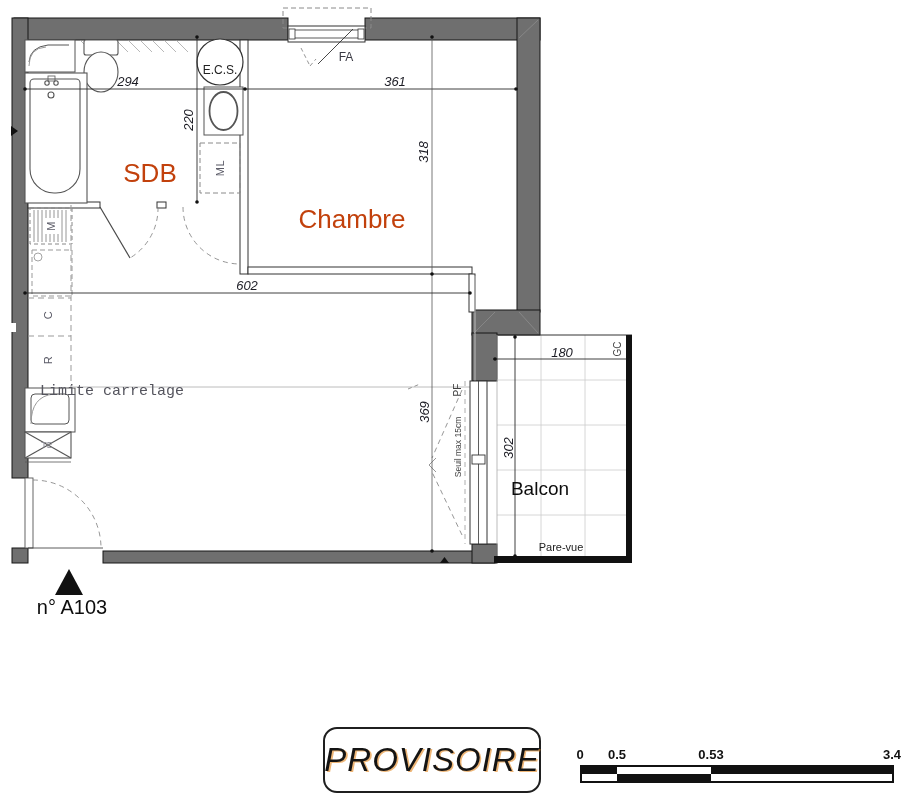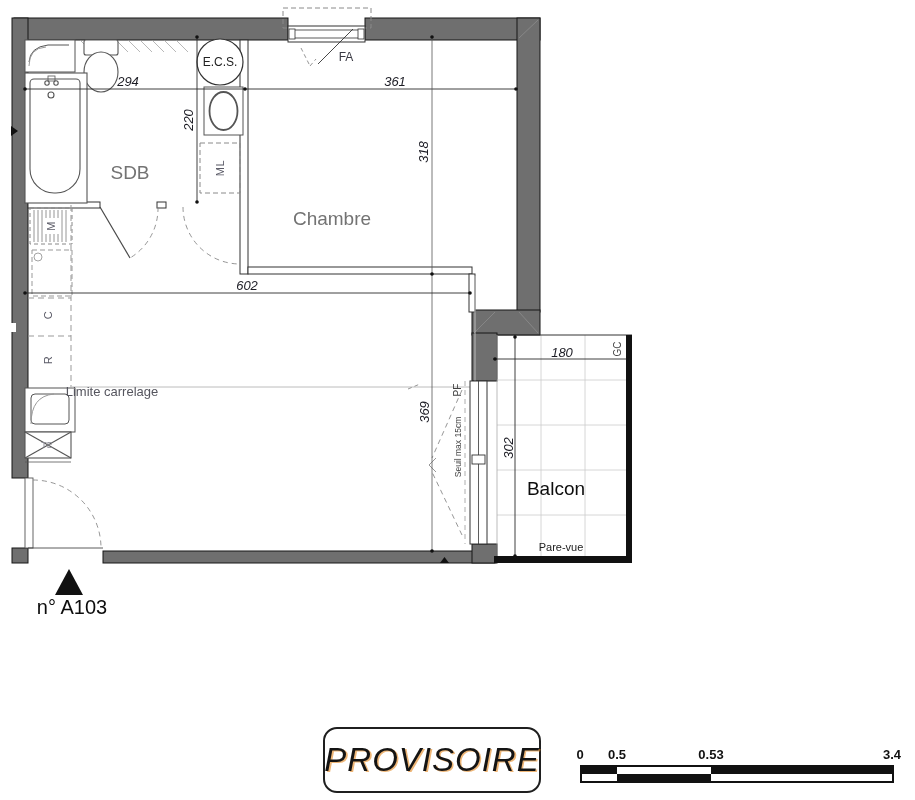--- a/index.html
+++ b/index.html
@@ -2,26 +2,26 @@
 <html><head>
 <meta charset="utf-8">
 <style>
   html,body{margin:0;padding:0;background:#ffffff;}
   .plan{position:relative;width:915px;height:800px;background:#ffffff;overflow:hidden;
         font-family:"Liberation Sans",sans-serif;}
   svg{position:absolute;left:0;top:0;}
   .lbl{position:absolute;transform:translate(-50%,-50%);white-space:nowrap;
        font-family:"Liberation Sans",sans-serif;color:#111;}
   .rot{transform:translate(-50%,-50%) rotate(-90deg);}
-  .room{font-size:19px;color:#737373;}
+  .room{font-size:26px;color:#c2410c;margin-left:20px;}
   .room-sm{font-size:19px;color:#0d0d0d;}
   .dim{font-style:italic;font-size:13px;color:#1c1c24;}
   .tag{font-size:11px;color:#5a5a66;letter-spacing:.5px;}
   .tag-dk{font-size:12px;color:#3a3a44;}
-  .tiny{font-size:13px;color:#55555e;}
+  .tiny{font-size:15px;color:#55555e;font-family:Liberation Mono, monospace;}
   .fixt{font-size:9px;color:#8a8a93;}
   .unit{font-size:20px;color:#0d0d0d;}
   .stamp-box{position:absolute;left:323px;top:727px;width:214px;height:62px;
      border:2.5px solid #1f1f1f;border-radius:14px;display:flex;align-items:center;justify-content:center;background:#fff;}
   .stamp-text{font-size:33px;letter-spacing:1px;color:#141414;font-weight:500;
      text-shadow:1.6px 1.2px 0 rgba(226,134,28,.6);font-style:italic;}
   .sb-tick{position:absolute;font-size:13px;font-weight:bold;color:#111;transform:translate(-50%,-50%);}
   .sb-bar{position:absolute;left:580px;top:765px;width:314px;height:18px;border:2px solid #111;background:#fff;box-sizing:border-box;}
   .sb-row{display:flex;height:50%;}
   .sb-seg{height:100%;}
@@ -219,23 +219,23 @@
     <rect x="10" y="323" width="6" height="9" fill="#ffffff"></rect>
   </g>
 
   <g>
     <polygon points="55,595 83,595 69,569" fill="#111111"></polygon>
   </g>
 </svg>
 
   <div class="lbl room" style="left:130px;top:173px">SDB</div>
   <div class="lbl room" style="left:332px;top:219px">Chambre</div>
-  <div class="lbl room-sm" style="left:556px;top:489px">Balcon</div>
-
-  <div class="lbl" style="left:220px;top:62px;font-size:12px;color:#222">E.C.S.</div>
+  <div class="lbl room-sm" style="left:540px;top:489px">Balcon</div>
+
+  <div class="lbl" style="left:220px;top:70px;font-size:12px;color:#222">E.C.S.</div>
   <div class="lbl tag-dk" style="left:346px;top:57px">FA</div>
   <div class="lbl rot tag" style="left:220px;top:168px">ML</div>
   <div class="lbl rot tag" style="left:48px;top:315px">C</div>
   <div class="lbl rot tag" style="left:48px;top:360px">R</div>
   <div class="lbl rot tag" style="left:51px;top:226px">M</div>
   <div class="lbl fixt" style="left:47px;top:445px">TE</div>
   <div class="lbl rot" style="left:617px;top:349px;font-size:10px;color:#444">GC</div>
   <div class="lbl rot" style="left:457px;top:390px;font-size:10px;color:#444">PF</div>
   <div class="lbl rot" style="left:458px;top:447px;font-size:8.5px;color:#444">Seuil max 15cm</div>
   <div class="lbl tiny" style="left:112px;top:391px">Limite carrelage</div>

